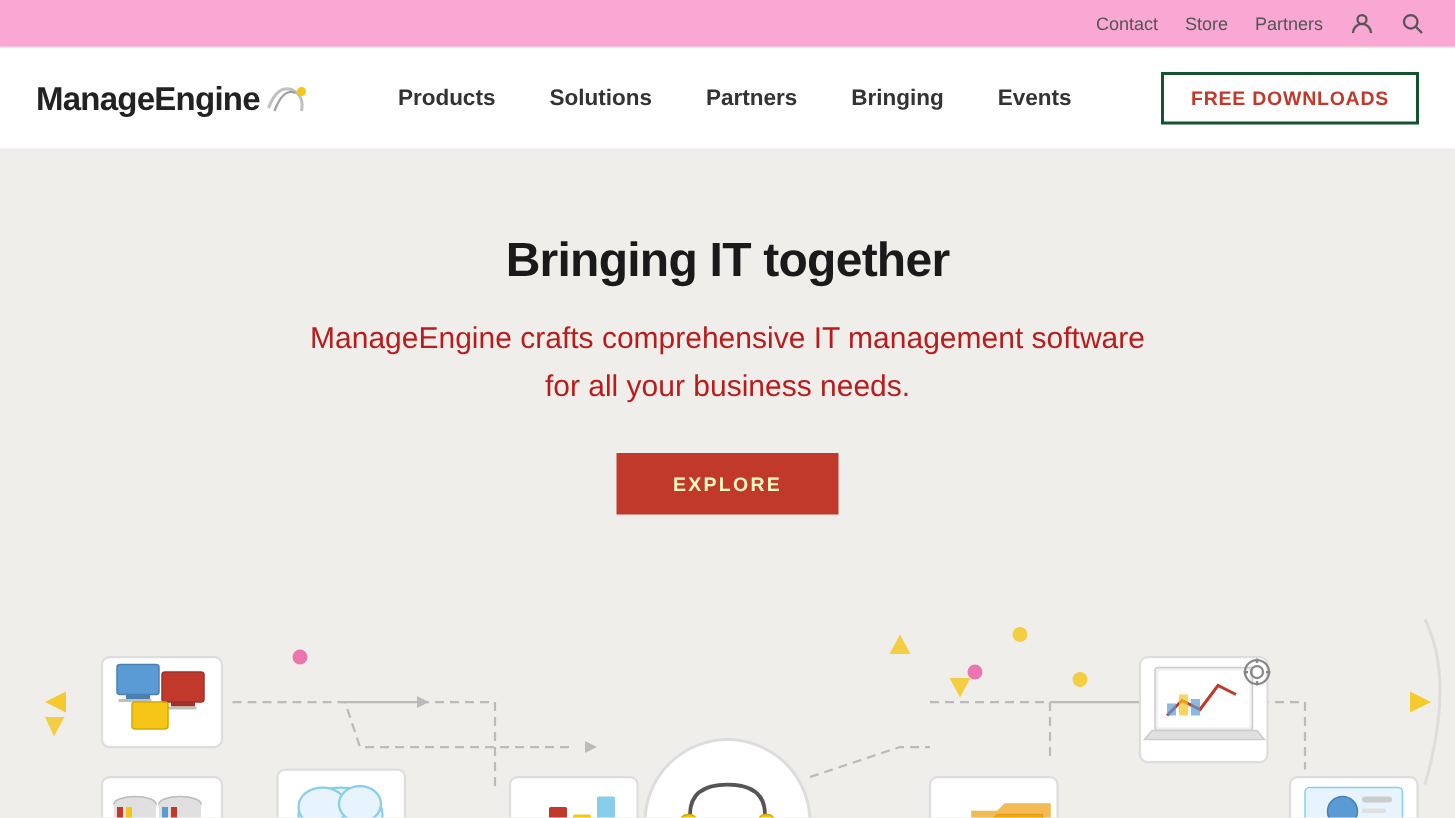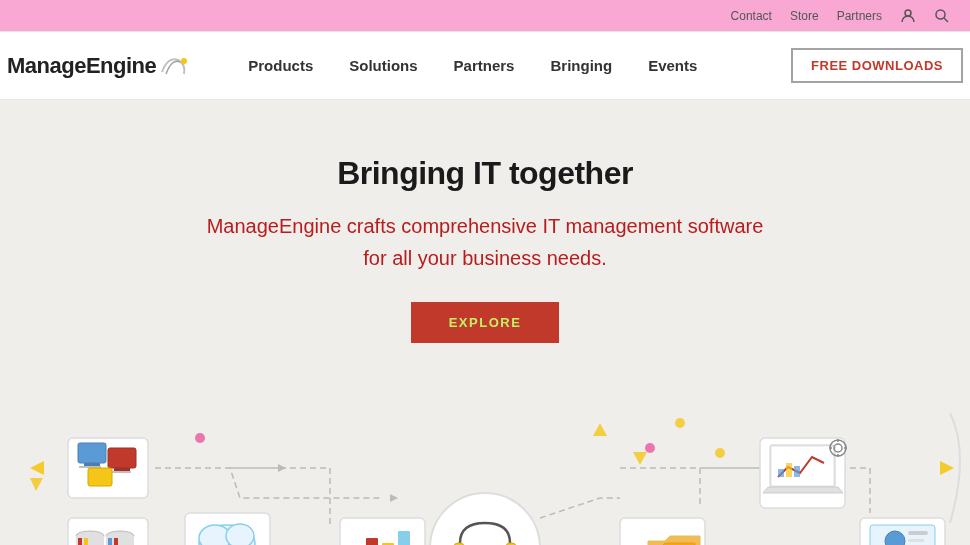--- a/index.html
+++ b/index.html
@@ -30,21 +30,21 @@
       justify-content: center;
       cursor: pointer;
     }
 
     
     .main-nav {
       background: #fff;
       height: 68px;
       display: flex;
       align-items: center;
-      padding: 0 7px;
+      padding: 0 24px;
       border-bottom: 1px solid #e8e8e8;
       box-shadow: 0 1px 4px rgba(0,0,0,0.06);
     }
     .logo-area {
       display: flex;
       align-items: center;
       margin-right: 60px;
     }
     .logo-text {
       font-size: 22px;
@@ -59,21 +59,21 @@
       flex: 1;
     }
     .nav-link {
       font-size: 15px;
       color: #333;
       text-decoration: none;
       cursor: pointer;
       font-weight: 700;
     }
     .free-downloads-btn {
-      border: 2px solid #a3a3a3;
+      border: 2px solid #14532d;
       color: #c0392b;
       background: #fff;
       padding: 8px 18px;
       font-size: 13px;
       font-weight: 700;
       letter-spacing: 0.5px;
       cursor: pointer;
       text-transform: uppercase;
     }
 
@@ -91,21 +91,21 @@
       letter-spacing: -0.5px;
     }
     .hero p {
       font-size: 20px;
       color: #b91c1c;
       line-height: 1.6;
       margin-bottom: 28px;
     }
     .explore-btn {
       background: #c0392b;
-      color: #bef264;
+      color: #fef9c3;
       border: none;
       padding: 13px 38px;
       font-size: 13px;
       font-weight: 700;
       letter-spacing: 1.5px;
       text-transform: uppercase;
       cursor: pointer;
     }
 
     

